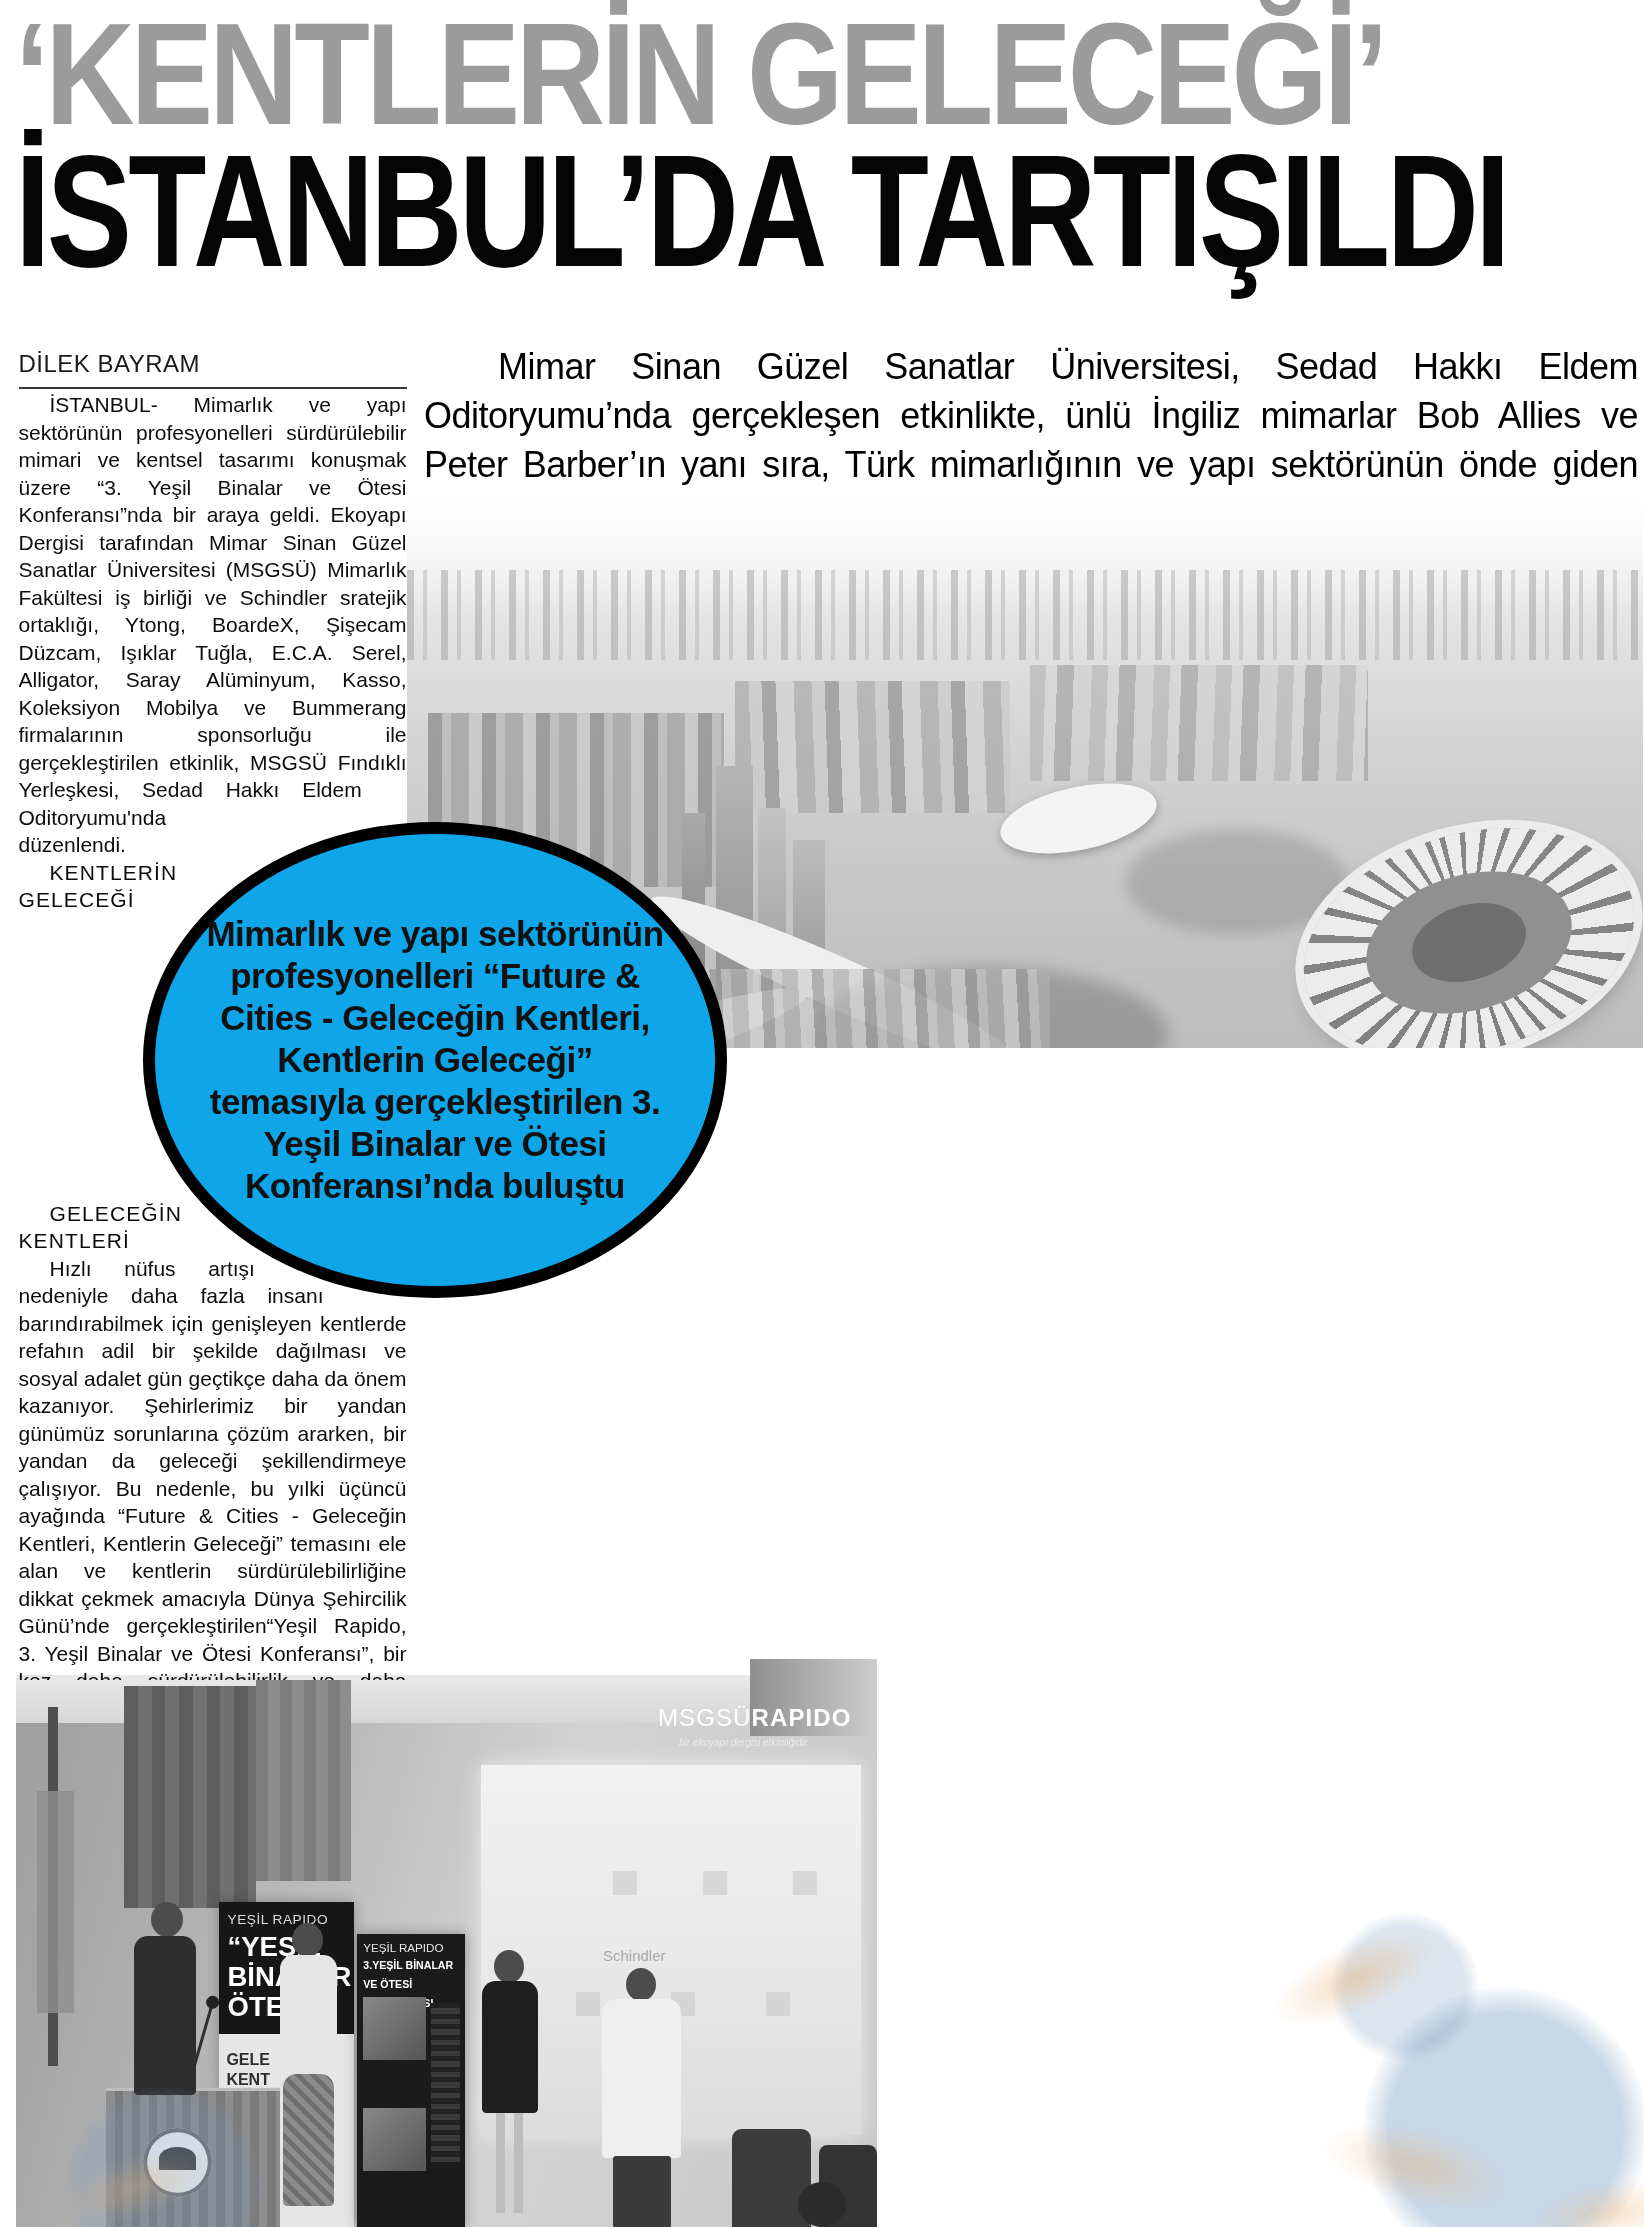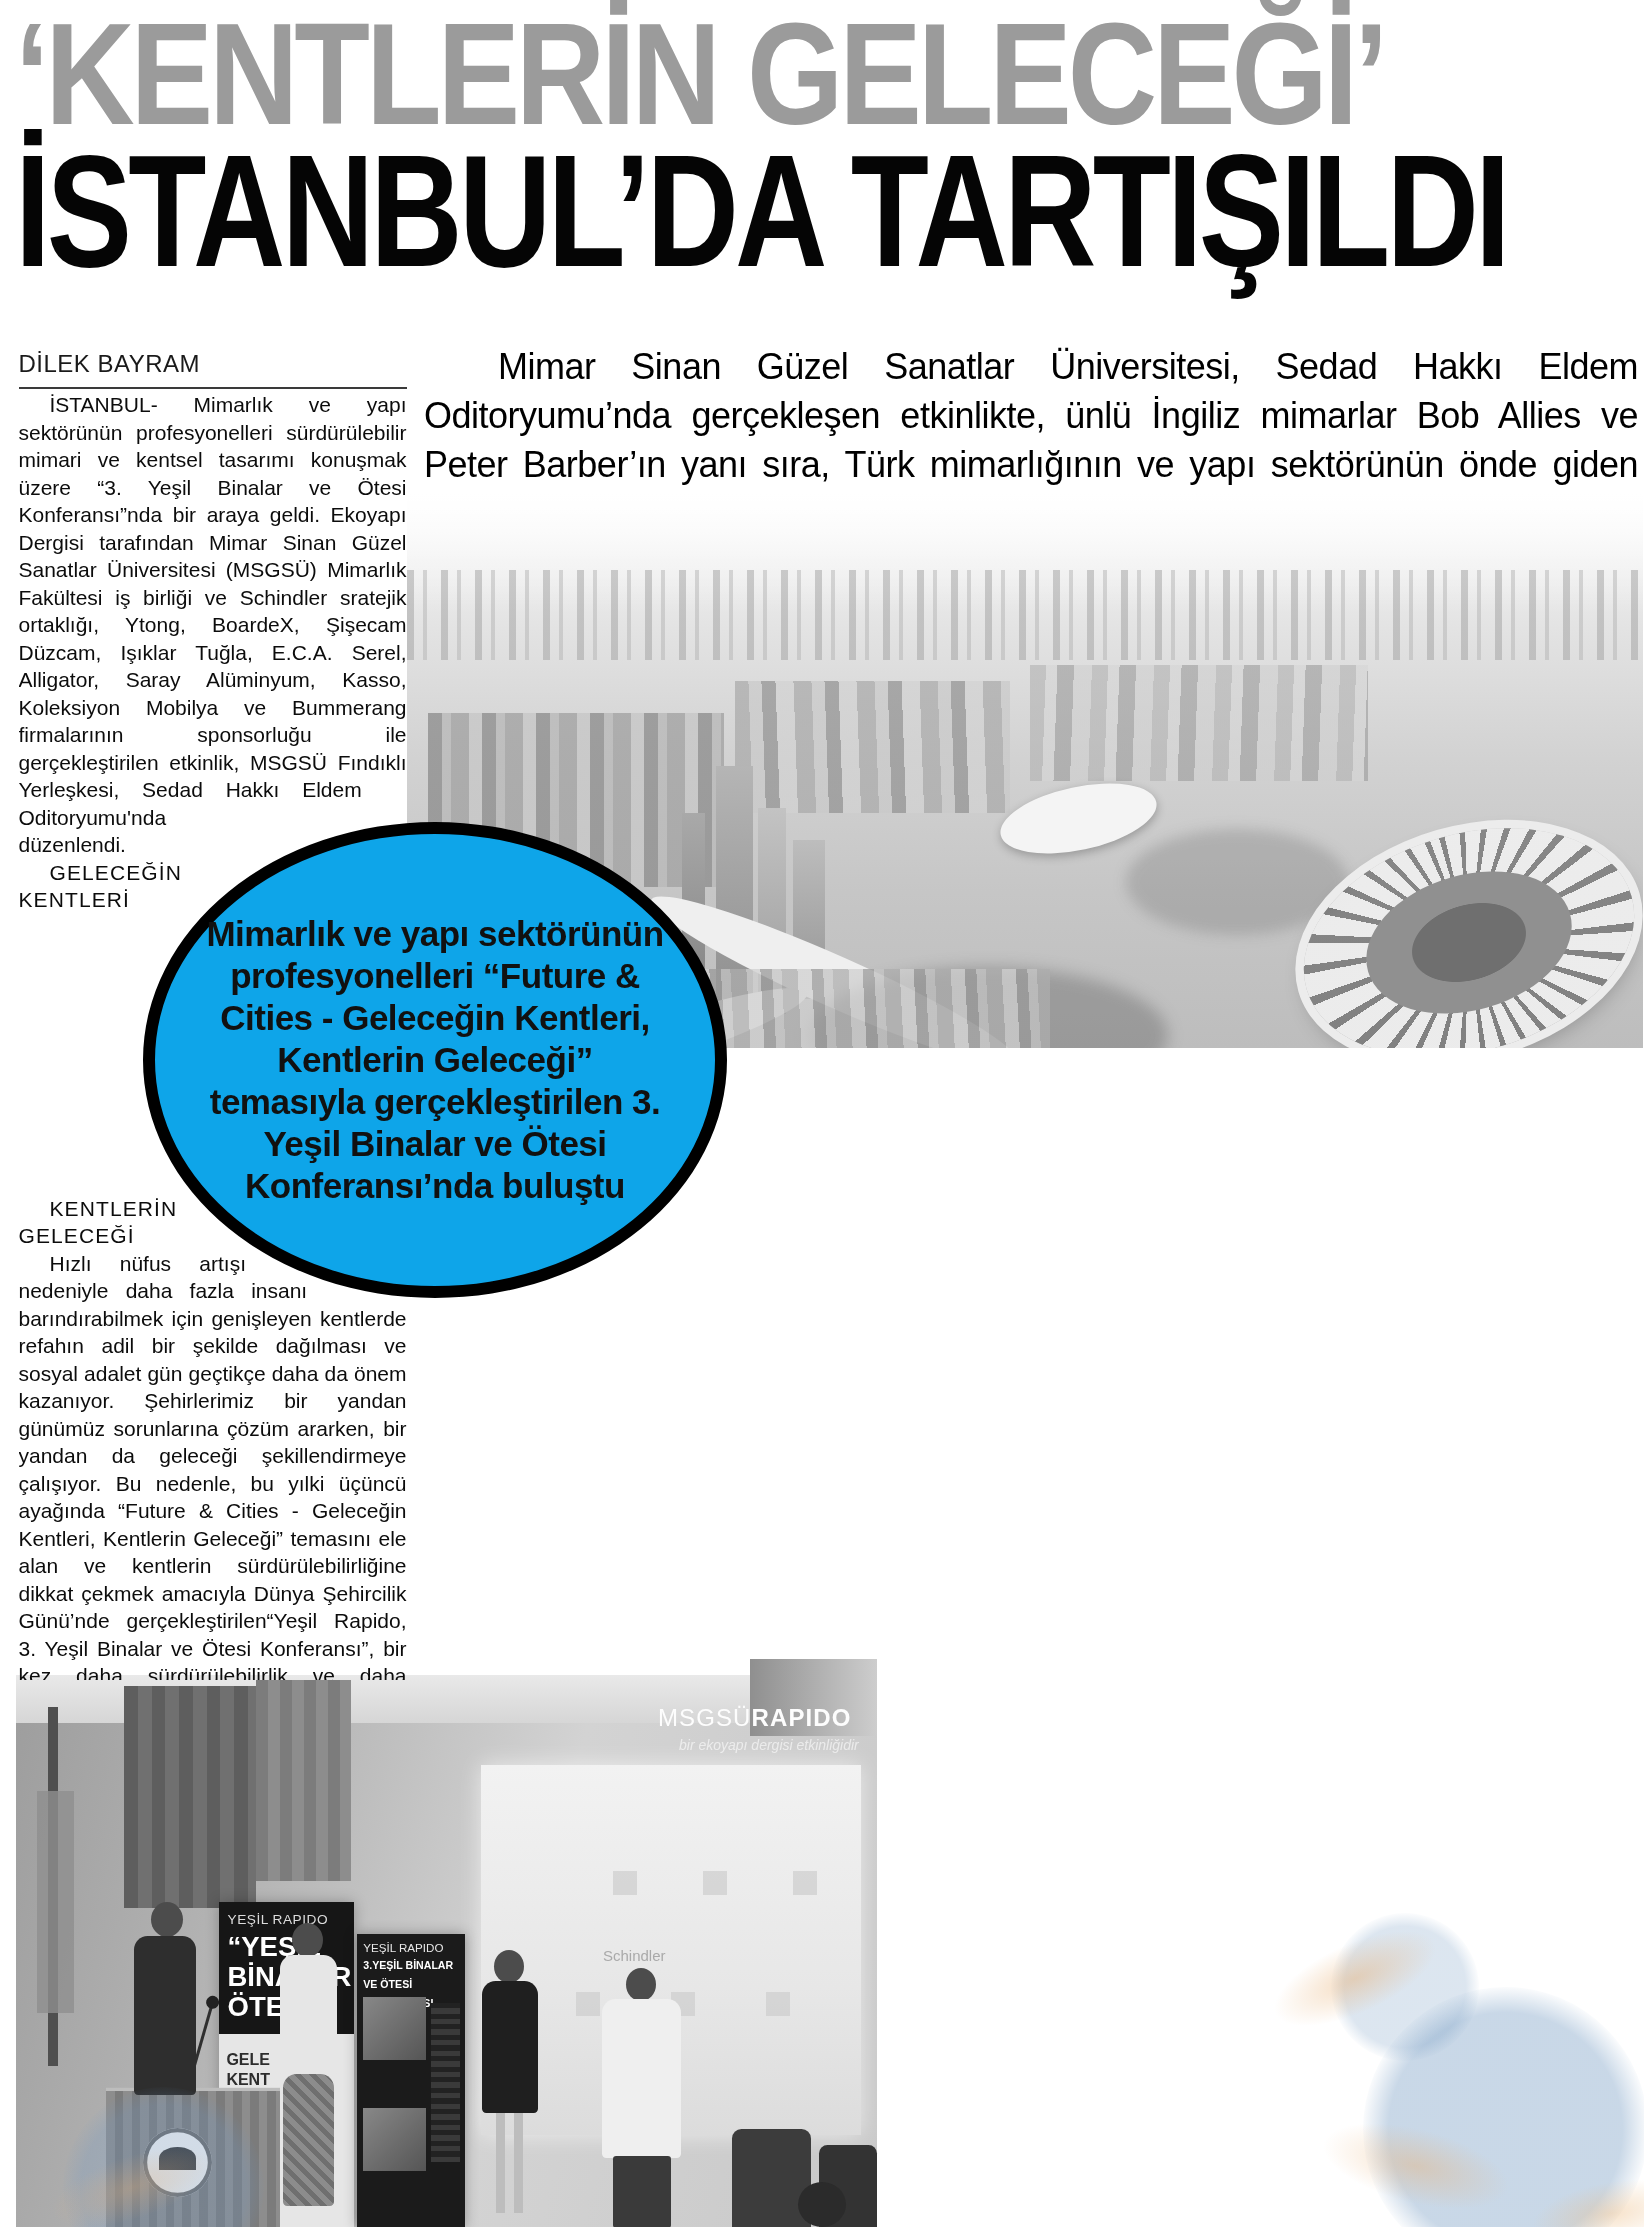--- a/index.html
+++ b/index.html
@@ -76,21 +76,21 @@
       background:repeating-linear-gradient(90deg,#5e5e5e 0 13.7px,#707070 13.7px 27.5px);}
   .conf .curtain2{position:absolute;left:240px;top:5.3px;width:95px;height:201px;
       background:repeating-linear-gradient(90deg,#7c7c7c 0 11.6px,#8d8d8d 11.6px 24px);}
   .conf .pole{position:absolute;left:32px;top:32px;width:9.5px;height:359px;background:#4f4f4f;}
   .conf .flag{position:absolute;left:21px;top:116px;width:37px;height:222px;background:#8f8f8f;opacity:.8;}
   .conf .screen{position:absolute;left:465px;top:90px;width:380px;height:370px;
       background:linear-gradient(180deg,#f2f2f2 0%,#e7e7e7 60%,#dcdcdc 100%);box-shadow:0 0 21px rgba(255,255,255,.6);}
   .conf .wordmark{position:absolute;left:642px;top:29px;font-size:24px;font-weight:400;color:#fdfdfd;
       letter-spacing:1.1px;white-space:nowrap;}
   .conf .wordmark b{font-weight:700;}
-  .conf .tagline{position:absolute;left:663px;top:62px;font-size:14px;font-style:italic;color:#ffffff;opacity:.6;white-space:nowrap;}
+  .conf .tagline{position:absolute;left:663px;top:62px;font-size:10px;font-style:italic;color:#ffffff;opacity:.6;white-space:nowrap;}
   .conf .sponsor{position:absolute;font-size:15px;color:#9a9a9a;opacity:.8;}
   .conf .logo-dot{position:absolute;width:24px;height:24px;background:#cdcdcd;opacity:.7;}
   .conf .bannerL{position:absolute;left:203px;top:227px;width:135px;height:325px;background:#e6e6e6;
       box-shadow:0 0 12.7px rgba(0,0,0,.25);}
   .conf .bannerL .bl-head{background:#161616;color:#fff;padding:9.5px 8.5px 12.7px 8.5px;}
   .conf .bl-brand{font-size:13.7px;letter-spacing:0.5px;color:#dcdcdc;}
   .conf .bl-title{font-size:27.5px;line-height:30px;font-weight:700;color:#ffffff;margin-top:5.3px;}
   .conf .bl-foot{position:absolute;left:7.4px;bottom:137px;font-size:16px;font-weight:700;color:#2d2d2d;line-height:20px;}
   .conf .bannerR{position:absolute;left:341px;top:259px;width:108px;height:294px;background:#1b1b1b;
       box-shadow:0 0 12.7px rgba(0,0,0,.3);}
@@ -173,22 +173,22 @@
     <div class="foreground"></div>
   </div>
 
   <div class="callout">
     <div class="ctext">Mimarlık ve yapı sektörünün profesyonelleri “Future &amp; Cities - Geleceğin Kentleri, Kentlerin Geleceği” temasıyla gerçekleştirilen 3. Yeşil Binalar ve Ötesi Konferansı’nda buluştu</div>
   </div>
 
   <div class="col zcols" id="col1">
     <div class="circle-spacer-right"></div>
     <p class="ind">İSTANBUL- Mimarlık ve yapı sektörünün profesyonelleri sürdürülebilir mimari ve kentsel tasarımı konuşmak üzere “3. Yeşil Binalar ve Ötesi Konferansı”nda bir araya geldi. Ekoyapı Dergisi tarafından Mimar Sinan Güzel Sanatlar Üniversitesi (MSGSÜ) Mimarlık Fakültesi iş birliği ve Schindler sratejik ortaklığı, Ytong, BoardeX, Şişecam Düzcam, Işıklar Tuğla, E.C.A. Serel, Alligator, Saray Alüminyum, Kasso, Koleksiyon Mobilya ve Bummerang firmalarının sponsorluğu ile gerçekleştirilen etkinlik, MSGSÜ Fındıklı Yerleşkesi, Sedad Hakkı Eldem Oditoryumu'nda düzenlendi.</p>
+    <p class="kicker-line">KENTLERİN GELECEĞİ</p>
     <p class="kicker-line">GELECEĞİN KENTLERİ</p>
-    <p class="kicker-line">KENTLERİN GELECEĞİ</p>
     <p class="ind">Hızlı nüfus artışı nedeniyle daha fazla insanı barındırabilmek için genişleyen kentlerde refahın adil bir şekilde dağılması ve sosyal adalet gün geçtikçe daha da önem kazanıyor. Şehirlerimiz bir yandan günümüz sorunlarına çözüm ararken, bir yandan da geleceği şekillendirmeye çalışıyor. Bu nedenle, bu yılki üçüncü ayağında “Future &amp; Cities - Geleceğin Kentleri, Kentlerin Geleceği” temasını ele alan ve kentlerin sürdürülebilirliğine dikkat çekmek amacıyla Dünya Şehircilik Günü’nde gerçekleştirilen“Yeşil Rapido, 3. Yeşil Binalar ve Ötesi Konferansı”, bir kez daha sürdürülebilirlik ve daha yaşanabilir yapılı çevre kavramlarının altı çizildiği, sonuç odaklı paylaşımlara sahne oldu.</p>
 
   </div>
 
   <div class="conf">
     <div class="top-light"></div>
     <div class="jut"></div>
     <div class="curtain"></div>
     <div class="curtain2"></div>
     <div class="pole"></div>

